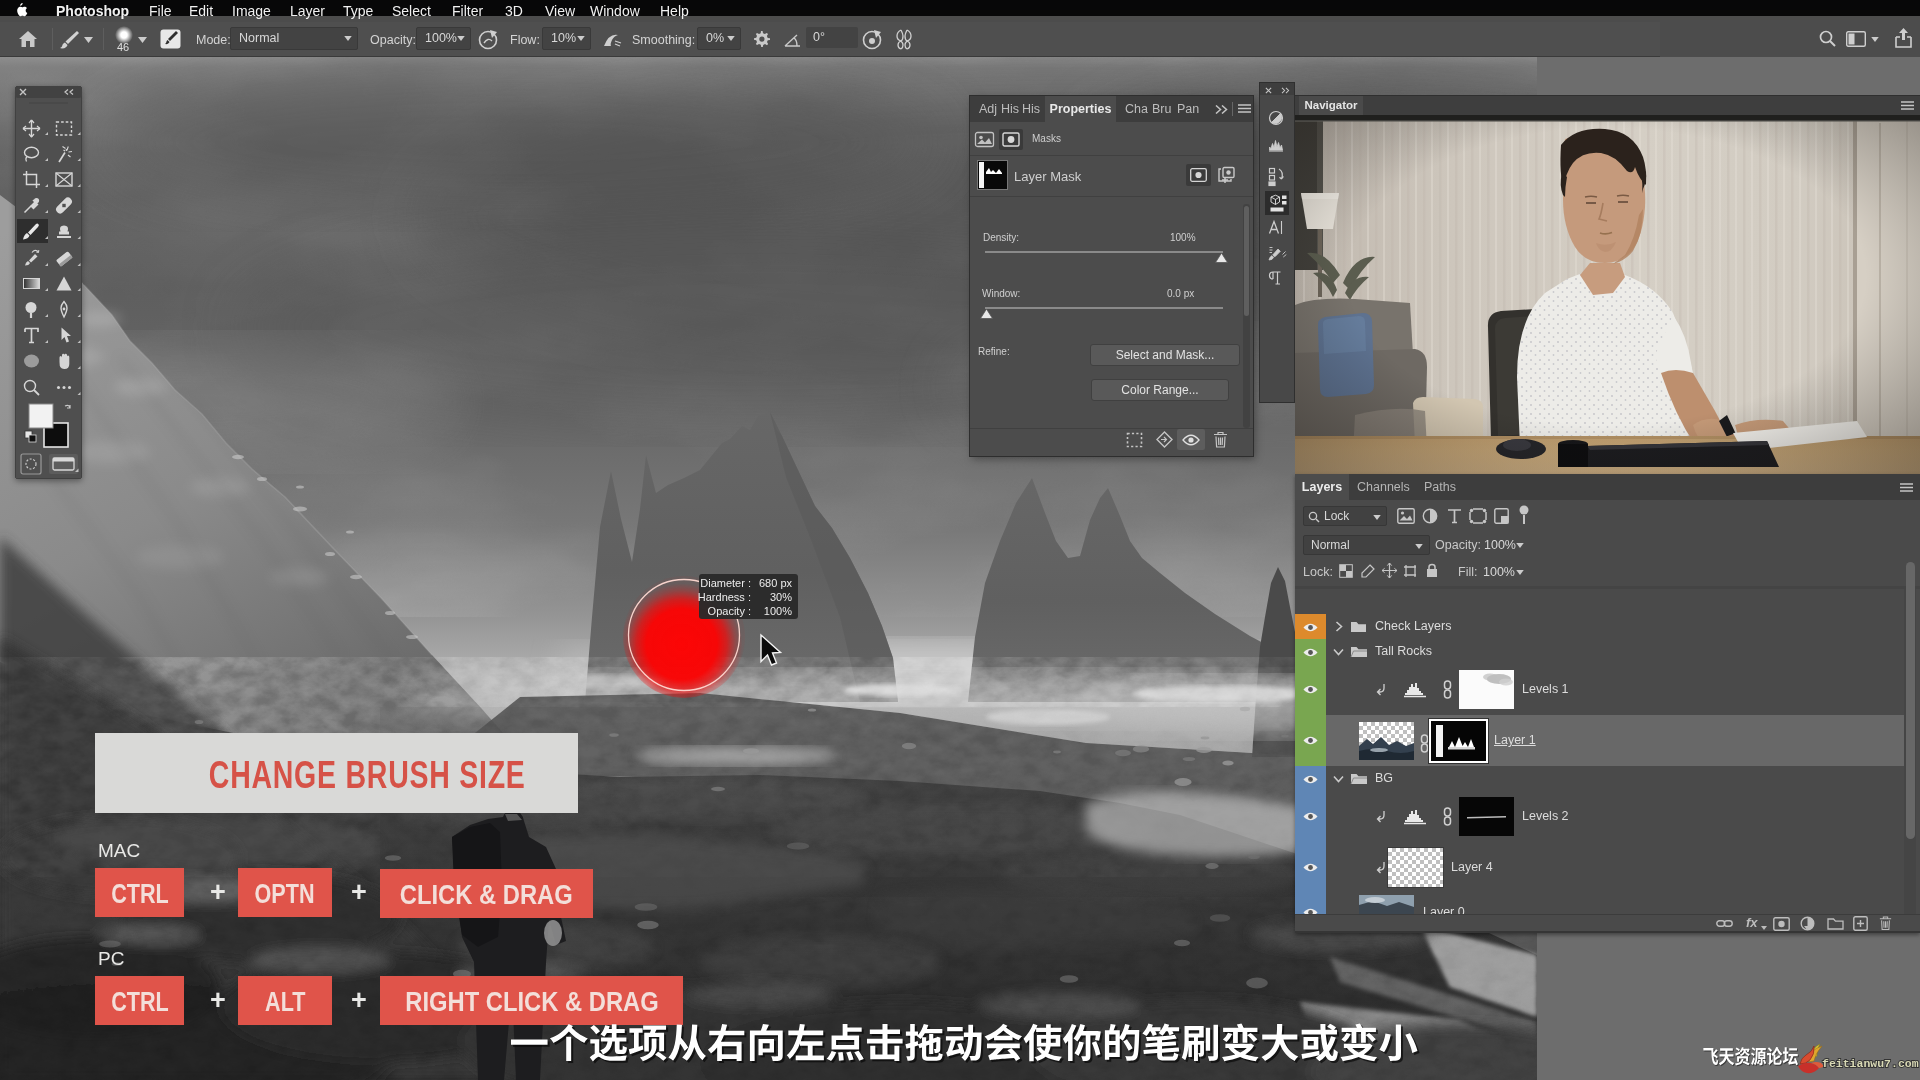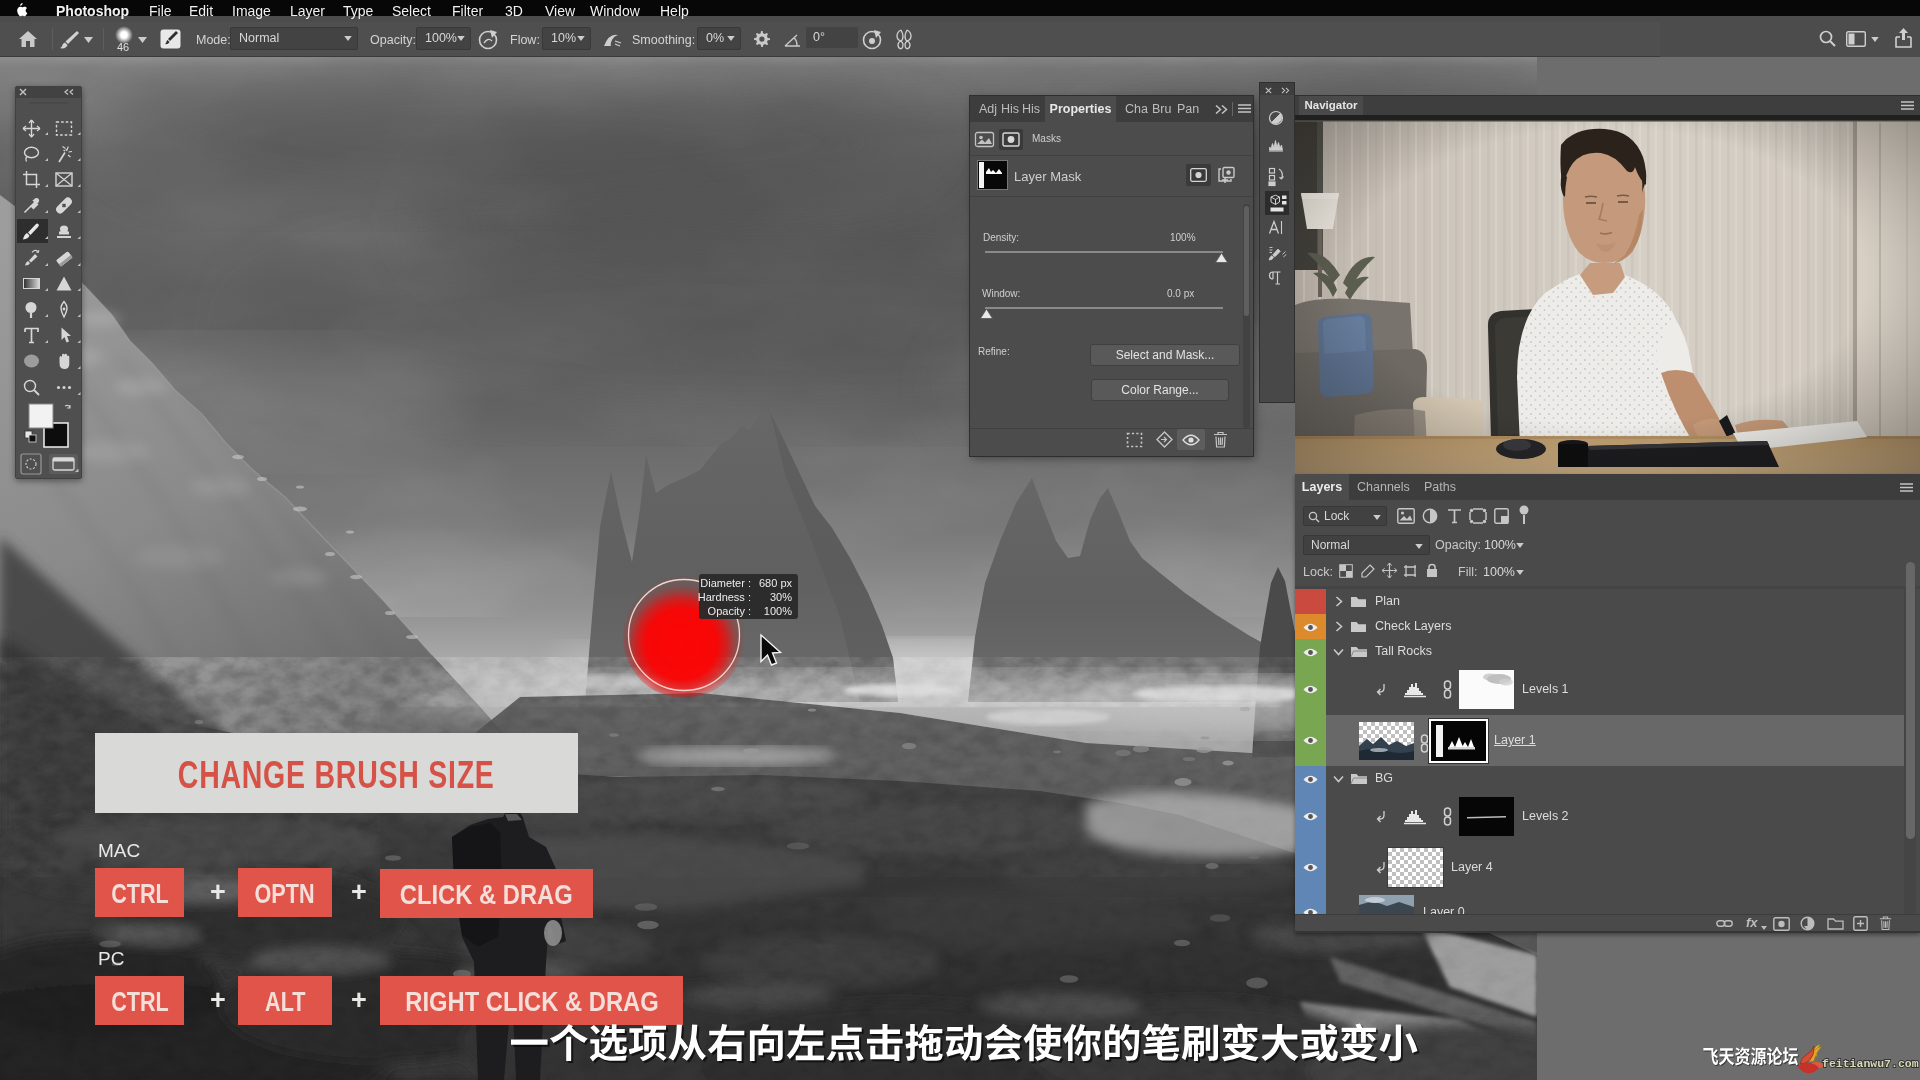--- a/index.html
+++ b/index.html
@@ -25,21 +25,21 @@
 .prbtn{position:absolute;height:22px;background:#595959;border:1px solid #404040;border-radius:3px;color:#e2e2e2;font-size:12px;text-align:center}
 
 #layers{left:1295px;top:474px;width:625px;height:459px;background:#4a4a4a;box-shadow:0 2px 4px rgba(0,0,0,.4)}
 #layers .tabbar{position:absolute;left:0;top:0;width:100%;height:26px;background:#3d3d3d}
 .lrow{position:absolute;left:0;width:609px;background:#4a4a4a}
 .lcolor{position:absolute;left:0;top:0;width:31px;height:100%}
 .lname{position:absolute;font-size:12.5px;color:#dcdcdc}
 .eye{position:absolute;left:7px;width:17px;height:11px}
 .chk{background-image:linear-gradient(45deg,#bfbfbf 25%,transparent 25%,transparent 75%,#bfbfbf 75%),linear-gradient(45deg,#bfbfbf 25%,transparent 25%,transparent 75%,#bfbfbf 75%);background-size:8px 8px;background-position:0 0,4px 4px;background-color:#fff}
 
-#cbs{left:95px;top:733px;width:483px;height:80px;background:#d9d9d7;color:#d65247;font-weight:bold;font-size:38px;text-align:center;line-height:85px;letter-spacing:1px}
+#cbs{left:95px;top:733px;width:483px;height:80px;background:#d9d9d7;color:#d65247;font-weight:bold;font-size:38px;text-align:right;line-height:85px;letter-spacing:1px}
 .klabel{position:absolute;color:#e8e8e6;font-weight:normal;font-size:19px}
 .kbox{position:absolute;background:#e0544a;color:#f3ded9;font-weight:bold;font-size:27px;text-align:center;height:49px}
 .kbox span{position:relative;top:11px}
 .kplus{position:absolute;color:#e8e8e6;font-weight:bold;font-size:27px}
 #tooltip{left:699px;top:574px;width:99px;height:45px;background:rgba(42,42,42,.96);border-radius:3px;color:#ececec;font-size:11px}
 #tooltip .r{position:absolute;right:6px;white-space:nowrap}
 </style></head><body>
 <div id="root">
 <svg class="abs" id="photo" style="left:0;top:57px" width="1537" height="1023" viewBox="0 0 1537 1023">
 <defs>
@@ -822,30 +822,20 @@
         <path d="M3,6 L3,4 Q3,1.5 6,1.5 Q9,1.5 9,4 L9,6" fill="none" stroke="#c6c6c6" stroke-width="1.5"></path>
       </svg>
 <span class="abs" style="left:163px;top:91px;font-size:12.5px;color:#c9c9c9">Fill:</span>
 <span class="abs" style="left:188px;top:91px;font-size:12.5px;color:#d8d8d8">100%</span>
 <svg class="abs" style="left:221px;top:96px" width="8" height="5" viewBox="0 0 9 6">
         <path d="M0,0 L9,0 L4.5,6 Z" fill="#ccc"></path>
       </svg>
 
 <div class="abs" style="left:0;top:112px;width:625px;height:3px;background:#444"></div>
 
-<div class="lrow" style="top:115px;height:25px">
-<div class="lcolor" style="background:#cb4a40"></div>
-<svg class="abs" style="left:40px;top:7px" width="8" height="11" viewBox="0 0 8 11">
-          <path d="M1.5,1 L6.5,5.5 L1.5,10" stroke="#c9c9c9" stroke-width="1.6" fill="none"></path>
-        </svg>
-<svg class="abs" style="left:55px;top:6px" width="17" height="13" viewBox="0 0 17 13">
-          <path d="M1,2 L6.5,2 L8.5,4.2 L16,4.2 L16,12 L1,12 Z" fill="#c9c9c9"></path>
-        </svg>
-<span class="lname" style="left:80px;top:5px">Plan</span>
-</div>
 
 <div class="lrow" style="top:140px;height:25px">
 <div class="lcolor" style="background:#dd8a2c"></div>
 <svg class="eye" style="top:8px" width="16" height="11" viewBox="0 0 16 11">
           <path d="M1,5.5 Q8,-2 15,5.5 Q8,13 1,5.5 Z" fill="#ededed"></path>
           <circle cx="8" cy="5.5" r="2.4" fill="#555"></circle>
         </svg>
 <svg class="abs" style="left:40px;top:7px" width="8" height="11" viewBox="0 0 8 11">
           <path d="M1.5,1 L6.5,5.5 L1.5,10" stroke="#c9c9c9" stroke-width="1.6" fill="none"></path>
         </svg>

